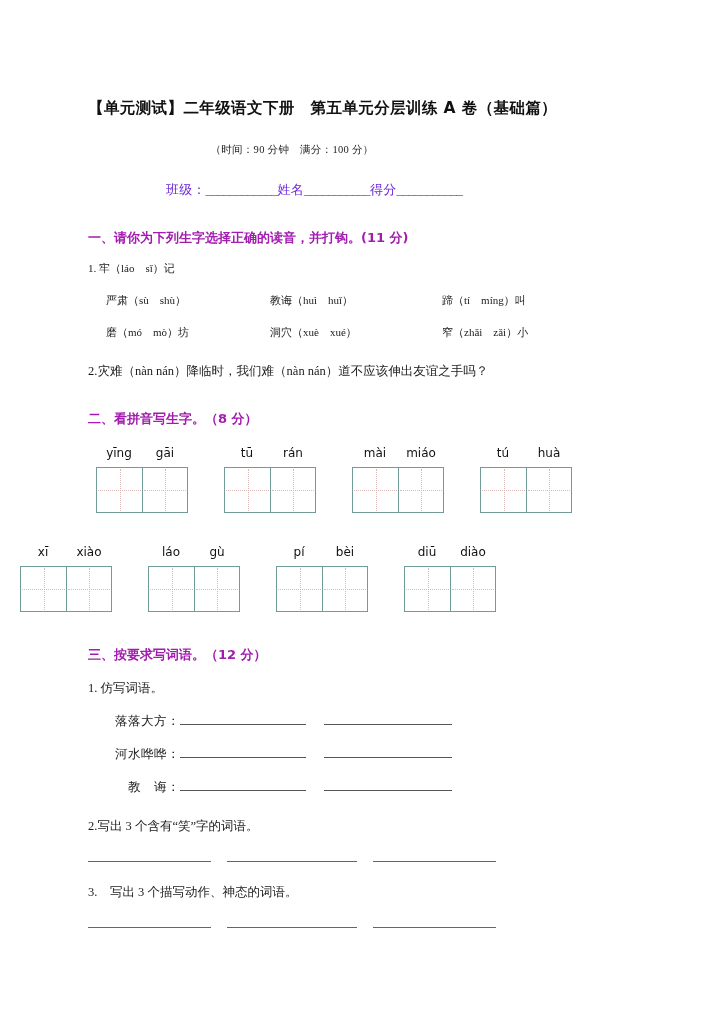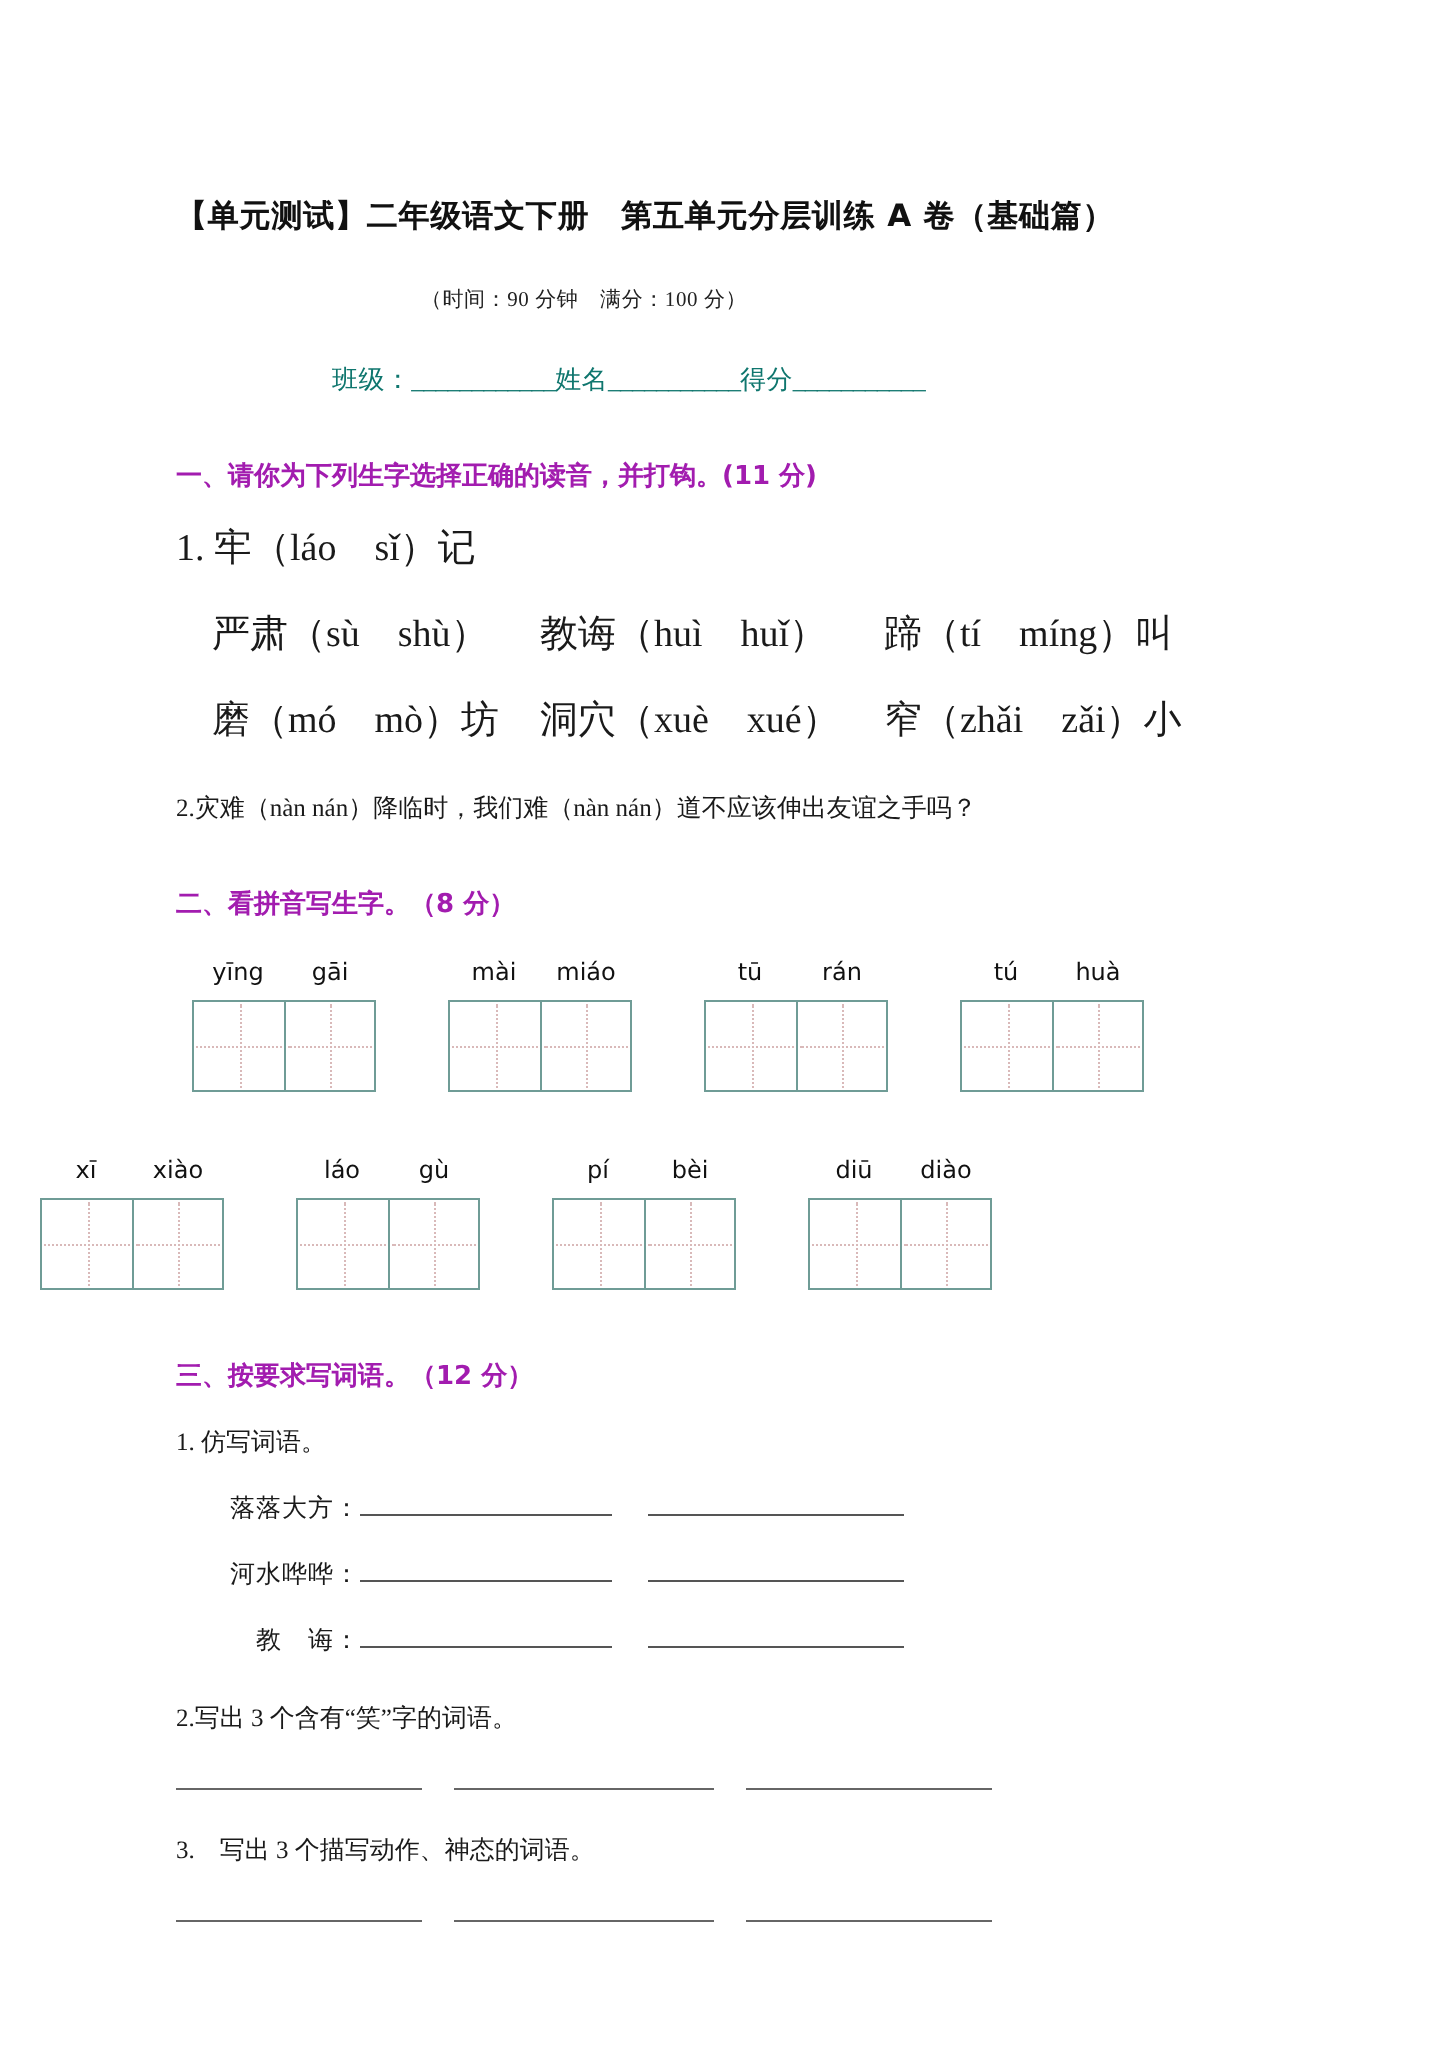--- a/index.html
+++ b/index.html
@@ -43,35 +43,35 @@
     font-size: 10.5px;
     letter-spacing: 0.3px;
     color: #222;
   }
   .idline {
     margin: 0;
     padding-top: 24px;
     padding-left: 78px;
     font-size: 13px;
     letter-spacing: 0.2px;
-    color: #0f766e;
+    color: #6d28d9;
     white-space: nowrap;
   }
   .idline .u { letter-spacing: -0.5px; }
 
   
   .sec-title {
     font-family: "DejaVu Sans", "Liberation Sans", sans-serif;
     font-size: 13px;
     font-weight: bold;
     color: #a21caf;
     white-space: nowrap;
   }
   .q-line {
-    font-size: 19px;
+    font-size: 11px;
     color: #1a1a1a;
     white-space: nowrap;
   }
 
   
   #sec1 { padding-top: 30px; }
   .s1-rows { padding-top: 14px; }
   .s1-row {
     display: flex;
     padding-bottom: 17px;
@@ -247,32 +247,32 @@
             <span>yīng</span>
             <span>gāi</span>
           </div>
           <div class="tzg">
               <div class="cell"></div>
               <div class="cell"></div>
             </div>
         </div>
         <div class="gb-group">
           <div class="gb-pin">
+            <span>tū</span>
+            <span>rán</span>
+          </div>
+          <div class="tzg">
+              <div class="cell"></div>
+              <div class="cell"></div>
+            </div>
+        </div>
+        <div class="gb-group">
+          <div class="gb-pin">
             <span>mài</span>
             <span>miáo</span>
-          </div>
-          <div class="tzg">
-              <div class="cell"></div>
-              <div class="cell"></div>
-            </div>
-        </div>
-        <div class="gb-group">
-          <div class="gb-pin">
-            <span>tū</span>
-            <span>rán</span>
           </div>
           <div class="tzg">
               <div class="cell"></div>
               <div class="cell"></div>
             </div>
         </div>
         <div class="gb-group last">
           <div class="gb-pin">
             <span>tú</span>
             <span>huà</span>

